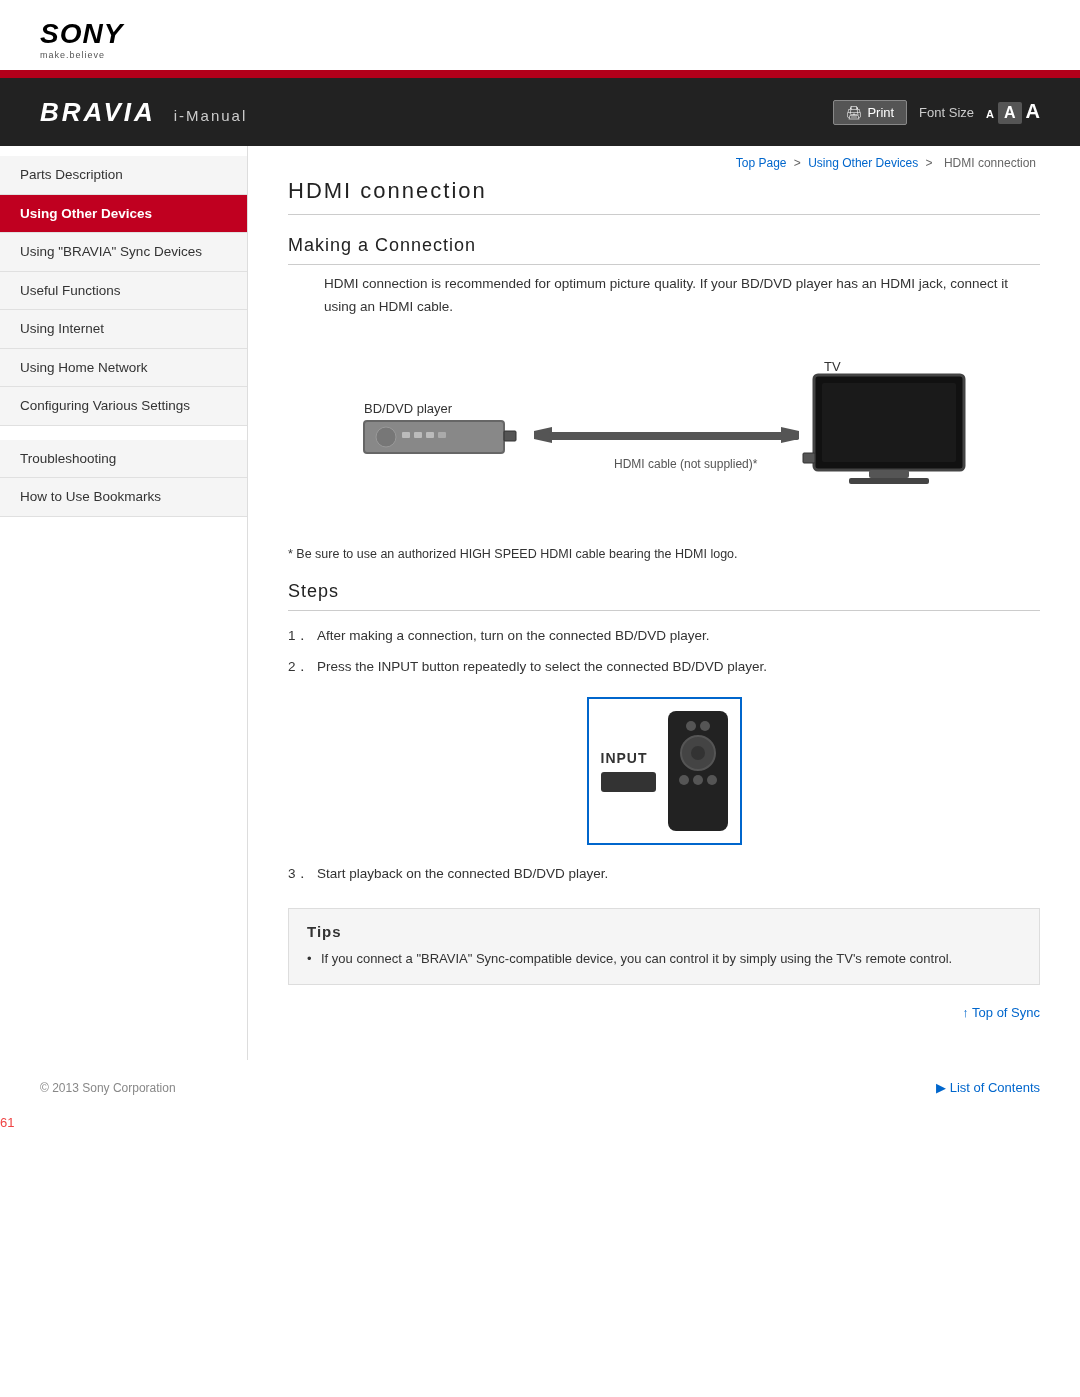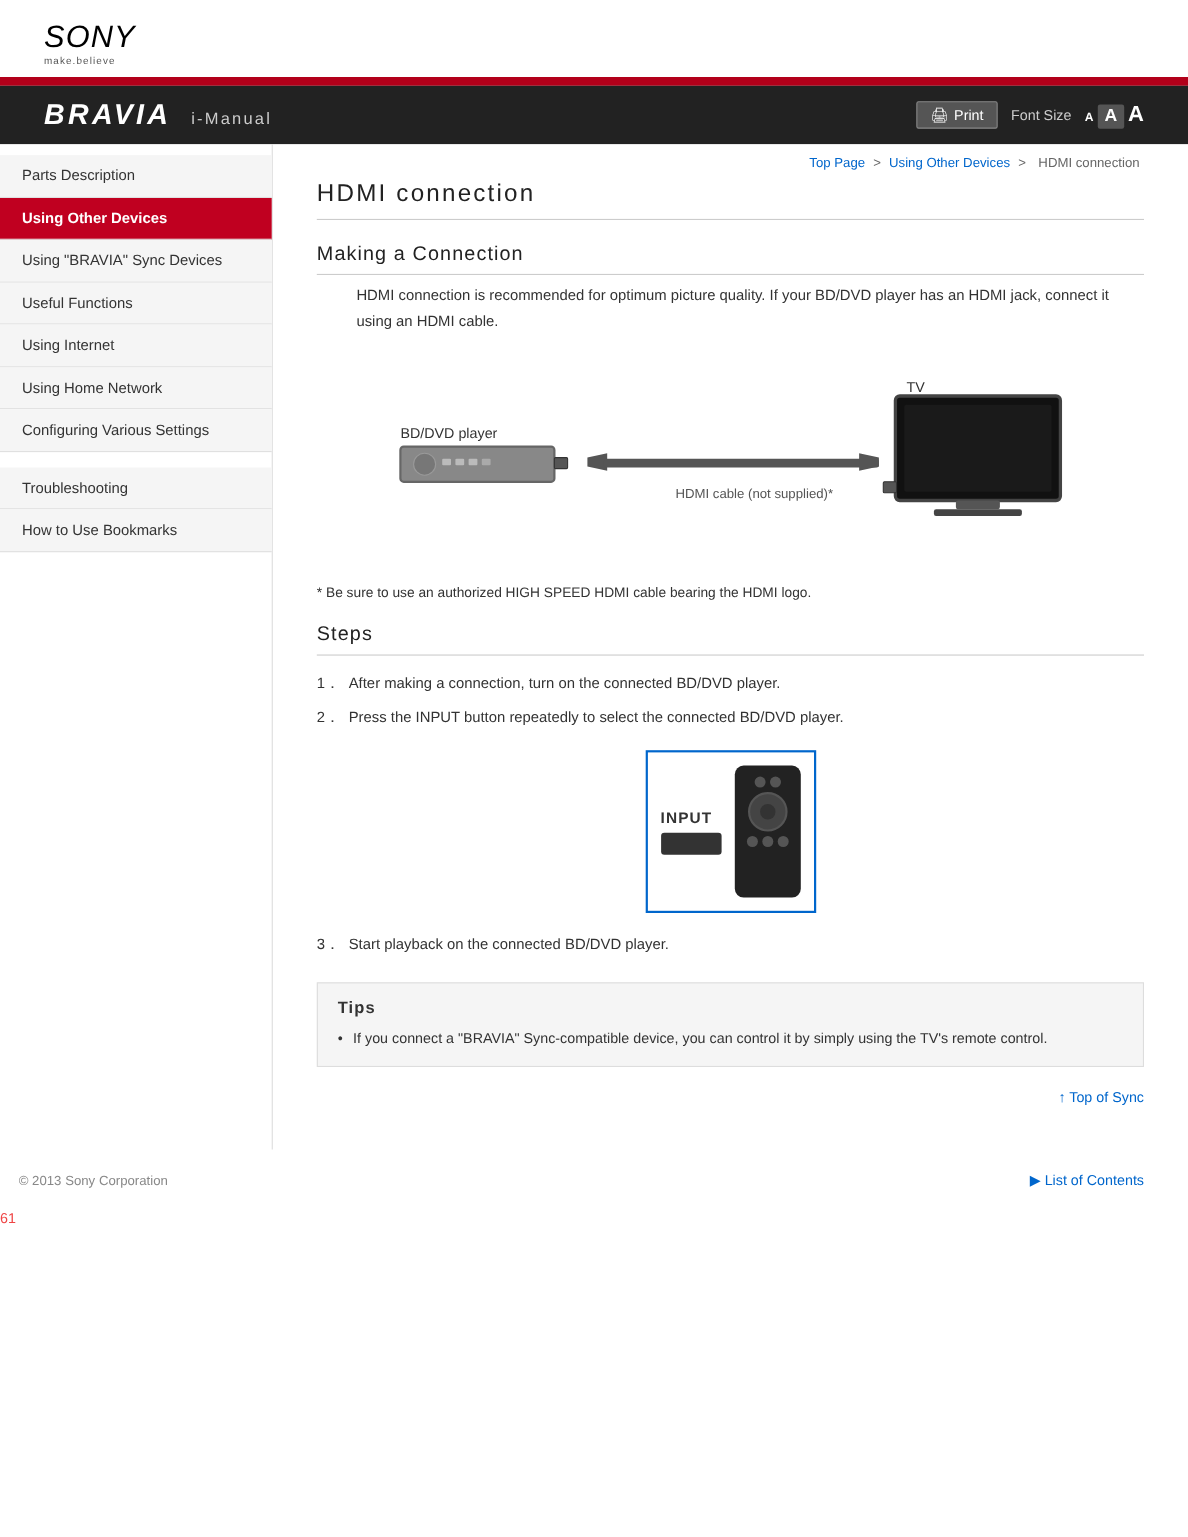--- a/index.html
+++ b/index.html
@@ -17,21 +17,21 @@
       padding: 18px 40px 10px 40px;
       background: #fff;
     }
     .sony-logo {
       display: flex;
       flex-direction: column;
       align-items: flex-start;
     }
     .sony-logo-text {
       font-size: 28px;
-      font-weight: 400;
+      font-weight: 700;
       color: #000;
       letter-spacing: 1px;
       font-style: italic;
     }
     .sony-tagline {
       font-size: 9px;
       color: #555;
       letter-spacing: 1px;
     }
 
@@ -42,21 +42,21 @@
       width: 100%;
     }
 
     
     .title-bar {
       background: #222;
       display: flex;
       align-items: center;
       justify-content: space-between;
       padding: 10px 40px;
-      height: 53px;
+      height: 68px;
     }
     .title-bar-left {
       display: flex;
       align-items: baseline;
       gap: 18px;
     }
     .bravia-title {
       font-size: 26px;
       font-weight: 900;
       color: #fff;
@@ -336,21 +336,21 @@
       font-size: 13px;
       text-decoration: none;
       cursor: pointer;
     }
 
     
     .bottom-bar {
       display: flex;
       justify-content: space-between;
       align-items: flex-end;
-      padding: 20px 40px 10px 17px;
+      padding: 20px 40px 10px 40px;
     }
     .copyright {
       font-size: 12px;
       color: #888;
     }
     .list-of-contents-link {
       color: #0066cc;
       font-size: 13px;
       text-decoration: none;
       cursor: pointer;

